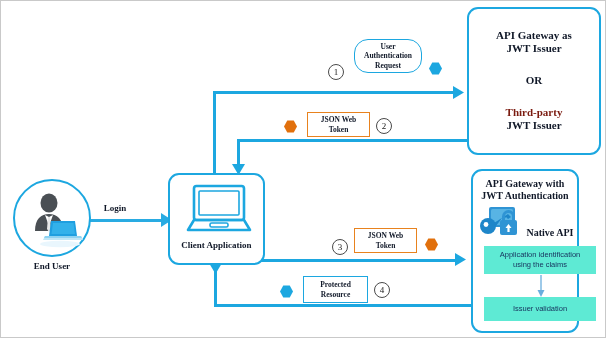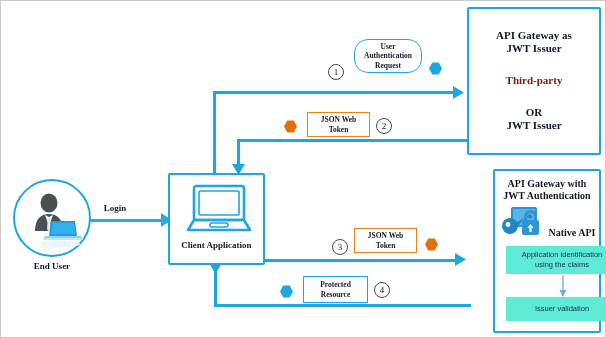--- a/index.html
+++ b/index.html
@@ -4,21 +4,21 @@
 <style>
   html,body{margin:0;padding:0;background:#ffffff;}
   body{width:606px;height:338px;overflow:hidden;
        font-family:"Liberation Serif",serif;color:#0d1b33;}
   #diagram{position:relative;width:606px;height:338px;background:#fff;
            border:1px solid #c9c9c9;box-sizing:border-box;}
 
   .abs{position:absolute;box-sizing:border-box;}
 
   
-  .rbox{border:2px solid #1CA7E0;border-radius:2px;background:#fff;}
+  .rbox{border:2px solid #1CA7E0;border-radius:11px;background:#fff;}
 
   
   .ttl{font-weight:bold;text-align:center;line-height:1.18;color:#101828;}
   .t11{font-size:11px;}
   .t10{font-size:10px;}
   .t9{font-size:9px;}
   .maroon{color:#7B1B10;}
 
   
   .circle{border:2px solid #1CA7E0;border-radius:50%;background:#fff;}
@@ -117,26 +117,26 @@
       <rect x="29" y="11" width="40" height="24" rx="1" fill="none" stroke="#1CA7E0" stroke-width="1.6"></rect>
       <path d="M18 50 L24 40 L74 40 L80 50 Z" fill="none" stroke="#1CA7E0" stroke-width="2.6" stroke-linejoin="round"></path>
       <rect x="40" y="43" width="18" height="4" rx="1.6" fill="none" stroke="#1CA7E0" stroke-width="1.6"></rect>
     </svg>
     <div class="ttl t9" style="margin-top:-2px;">Client Application</div>
   </div>
 
   <div class="abs rbox" style="left:466px;top:6px;width:134px;height:148px;padding-top:20px;">
     <div class="ttl t11">API Gateway as</div>
     <div class="ttl t11">JWT Issuer</div>
+    <div class="ttl t11" style="margin-top:19px;">OR</div>
     <div class="ttl t11 maroon" style="margin-top:19px;">Third-party</div>
-    <div class="ttl t11" style="margin-top:19px;">OR</div>
     <div class="ttl t11">JWT Issuer</div>
   </div>
 
-  <div class="abs rbox" style="left:492px;top:168px;width:108px;height:164px;padding-top:7px;">
+  <div class="abs rbox" style="left:470px;top:168px;width:108px;height:164px;padding-top:7px;">
     <div class="ttl t10">API Gateway with</div>
     <div class="ttl t10">JWT Authentication</div>
 
     <div style="display:flex;align-items:flex-end;justify-content:center;margin-top:3px;">
       <svg style="width:46px;height:34px;" viewBox="0 0 46 34">
         <rect x="12" y="2" width="26" height="20" rx="2" fill="#2f94d4"></rect>
         <rect x="14" y="4" width="22" height="16" rx="1.5" fill="#58b4e4"></rect>
 
         <circle cx="11" cy="21" r="8" fill="#1e86c9"></circle>
         <circle cx="9" cy="19.5" r="2.4" fill="#ffffff"></circle>

